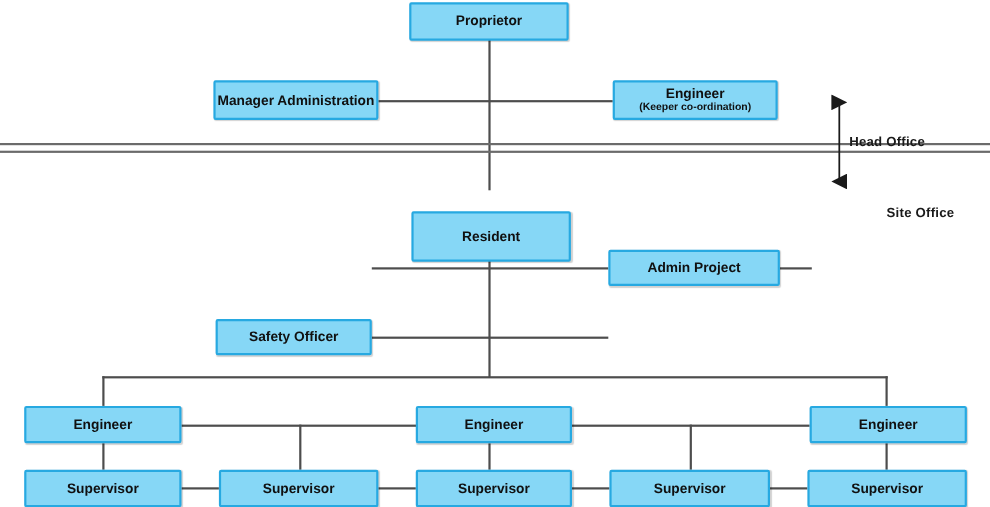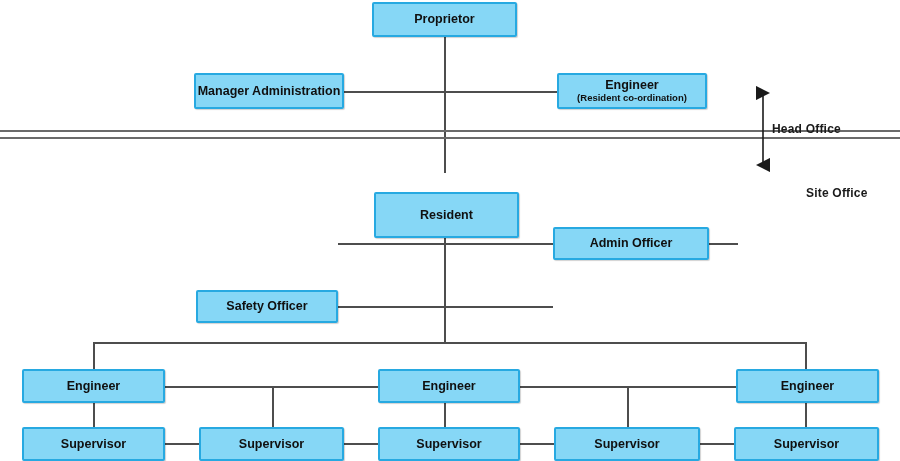--- a/index.html
+++ b/index.html
@@ -129,30 +129,30 @@
   <div class="node" style="left:372px; top:2px; width:145px; height:35px;">
     <span>Proprietor</span>
   </div>
 
   <div class="node" style="left:194px; top:73px; width:150px; height:36px;">
     <span>Manager Administration</span>
   </div>
 
   <div class="node" style="left:557px; top:73px; width:150px; height:36px;">
     <span>Engineer</span>
-    <span class="sub">(Resident co-ordination)</span>
+    <span class="sub">(Keeper co-ordination)</span>
   </div>
 
   <div class="node" style="left:374px; top:172px; width:145px; height:46px;margin-top:20px;">
     <span>Resident</span>
   </div>
 
 
   <div class="node" style="left:553px; top:227px; width:156px; height:33px;">
-    <span>Admin Officer</span>
+    <span>Admin Project</span>
   </div>
 
 
   <div class="node" style="left:196px; top:290px; width:142px; height:33px;">
     <span>Safety Officer</span>
   </div>
 
 
   <div class="node" style="left:22px; top:369px; width:143px; height:34px;">
     <span>Engineer</span>

